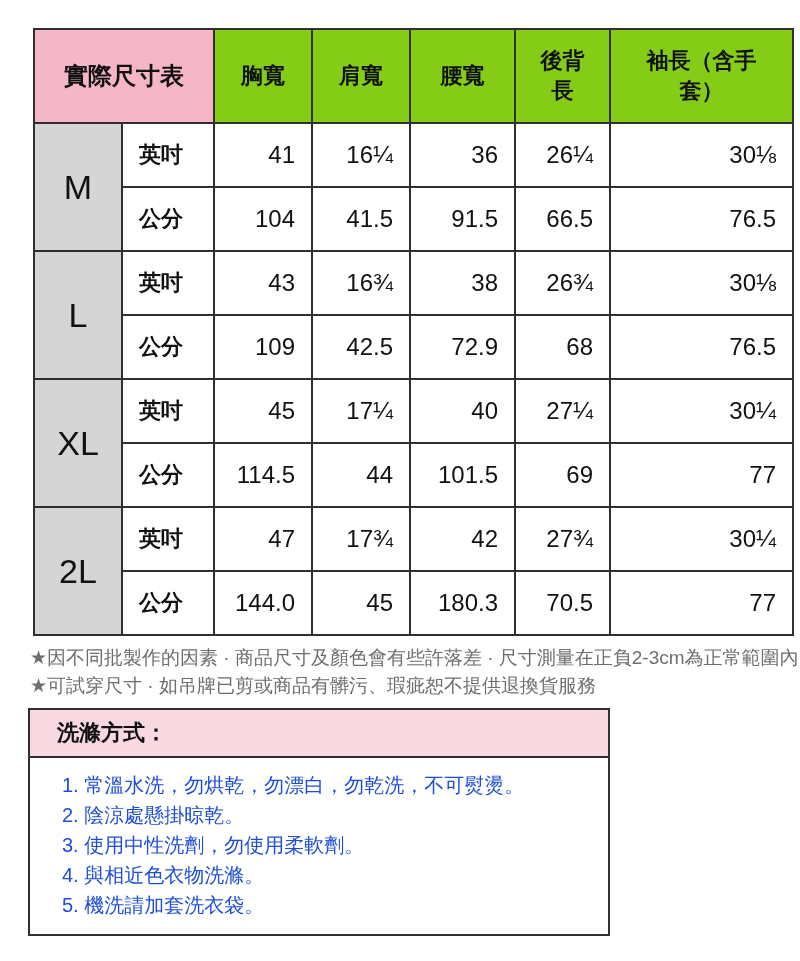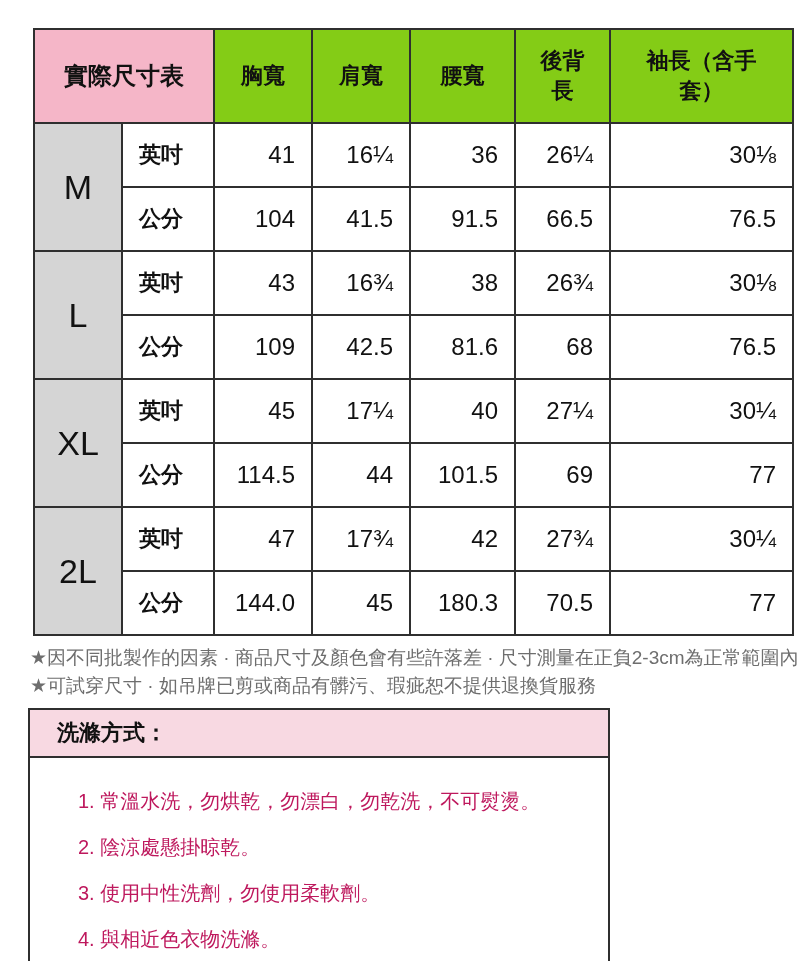--- a/index.html
+++ b/index.html
@@ -90,24 +90,24 @@
     border-bottom: 2px solid #2f2f2f;
     padding: 8px 0 8px 27px;
     font-size: 22px;
     font-weight: bold;
     color: #111;
   }
   .wash-body {
     padding: 12px 16px 14px 32px;
   }
   .wash-body p {
-    margin: 16px;
+    margin: 0;
     font-size: 20px;
     line-height: 30px;
-    color: #be185d;
+    color: #1d4ed8;
   }
 </style>
 </head>
 <body>
 
 <div class="page">
 
   <table class="size-chart">
     <colgroup>
       <col style="width:88px">
@@ -154,21 +154,21 @@
         <td class="num-cell">43</td>
         <td class="num-cell">16¾</td>
         <td class="num-cell">38</td>
         <td class="num-cell">26¾</td>
         <td class="num-cell">30⅛</td>
       </tr>
       <tr>
         <td class="unit-cell">公分</td>
         <td class="num-cell">109</td>
         <td class="num-cell">42.5</td>
-        <td class="num-cell">81.6</td>
+        <td class="num-cell">72.9</td>
         <td class="num-cell">68</td>
         <td class="num-cell">76.5</td>
       </tr>
 
       <tr>
         <td class="size-cell" rowspan="2">XL</td>
         <td class="unit-cell">英吋</td>
         <td class="num-cell">45</td>
         <td class="num-cell">17¼</td>
         <td class="num-cell">40</td>

